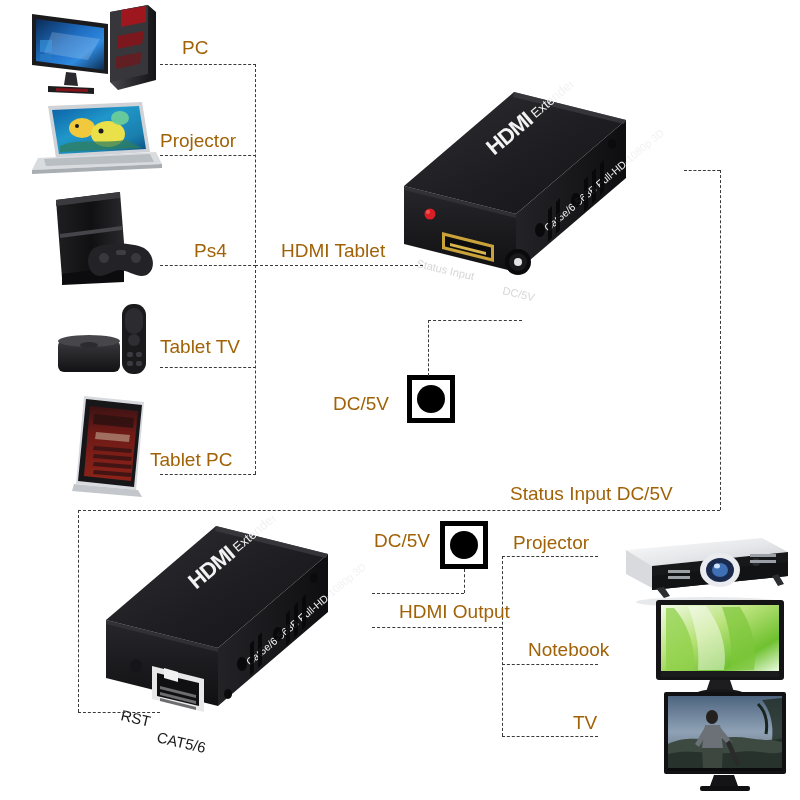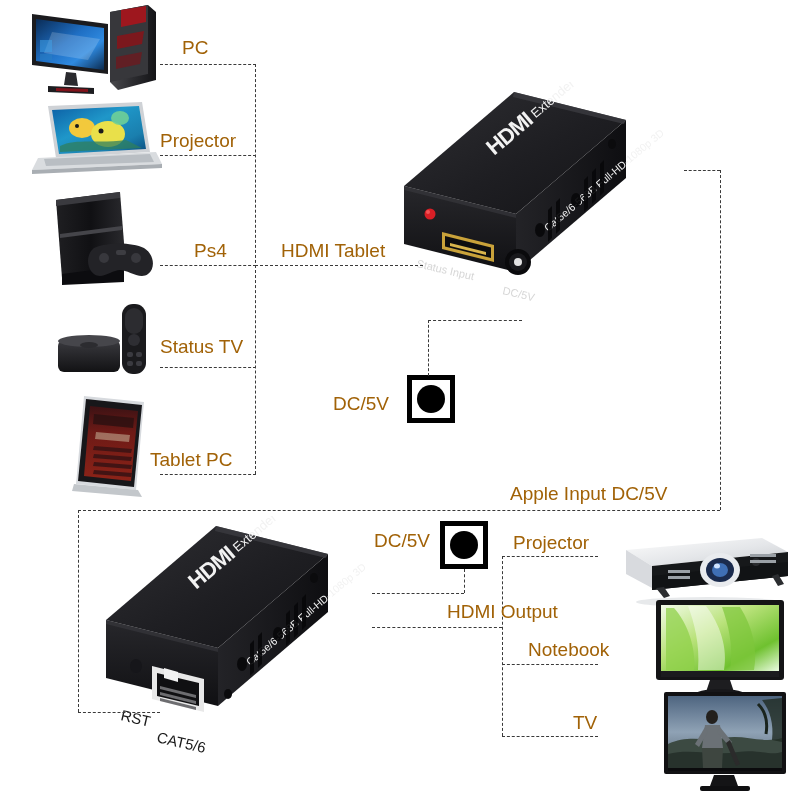--- a/index.html
+++ b/index.html
@@ -390,26 +390,26 @@
   <div class="dh" style="left:372px;top:627px;width:130px;"></div>
 
   <div class="dv" style="left:502px;top:556px;height:180px;"></div>
   <div class="dh" style="left:502px;top:556px;width:96px;"></div>
   <div class="dh" style="left:502px;top:664px;width:96px;"></div>
   <div class="dh" style="left:502px;top:736px;width:96px;"></div>
 
   <div class="lbl" style="left:182px;top:38px;">PC</div>
   <div class="lbl" style="left:160px;top:131px;">Projector</div>
   <div class="lbl" style="left:178px;top:241px;margin-left:16px;">Ps4</div>
-  <div class="lbl" style="left:160px;top:337px;">Status TV</div>
+  <div class="lbl" style="left:160px;top:337px;">Tablet TV</div>
   <div class="lbl" style="left:150px;top:450px;">Tablet  PC</div>
 
   <div class="lbl" style="left:281px;top:241px;">HDMI Tablet</div>
   <div class="lbl" style="left:333px;top:394px;">DC/5V</div>
-  <div class="lbl" style="left:510px;top:484px;">Apple Input DC/5V</div>
+  <div class="lbl" style="left:510px;top:484px;">Status Input DC/5V</div>
   <div class="lbl" style="left:374px;top:531px;">DC/5V</div>
-  <div class="lbl" style="left:399px;top:602px;margin-left:48px;">HDMI Output</div>
+  <div class="lbl" style="left:399px;top:602px;">HDMI Output</div>
 
   <div class="lbl" style="left:513px;top:533px;">Projector</div>
   <div class="lbl" style="left:528px;top:640px;">Notebook</div>
   <div class="lbl" style="left:552px;top:713px;margin-left:21px;">TV</div>
 
 </div>
 
 </body></html>

